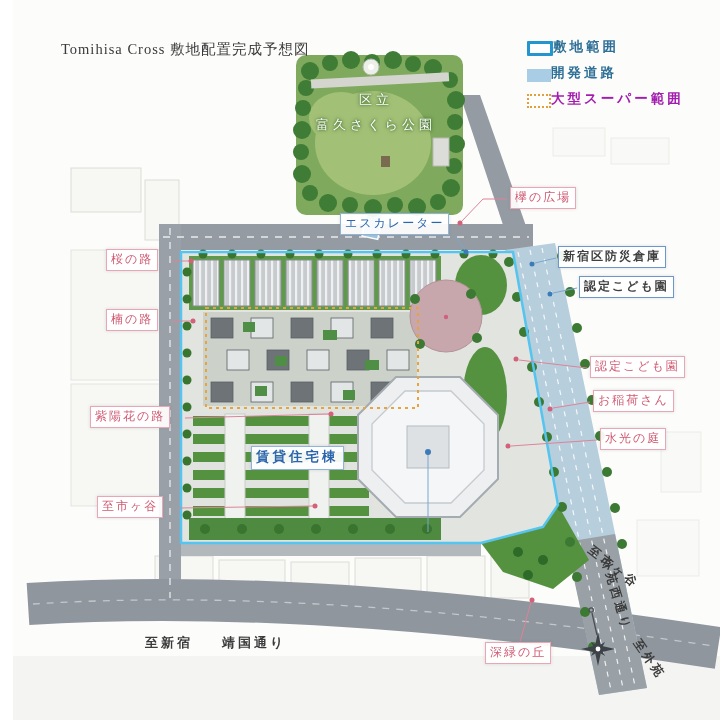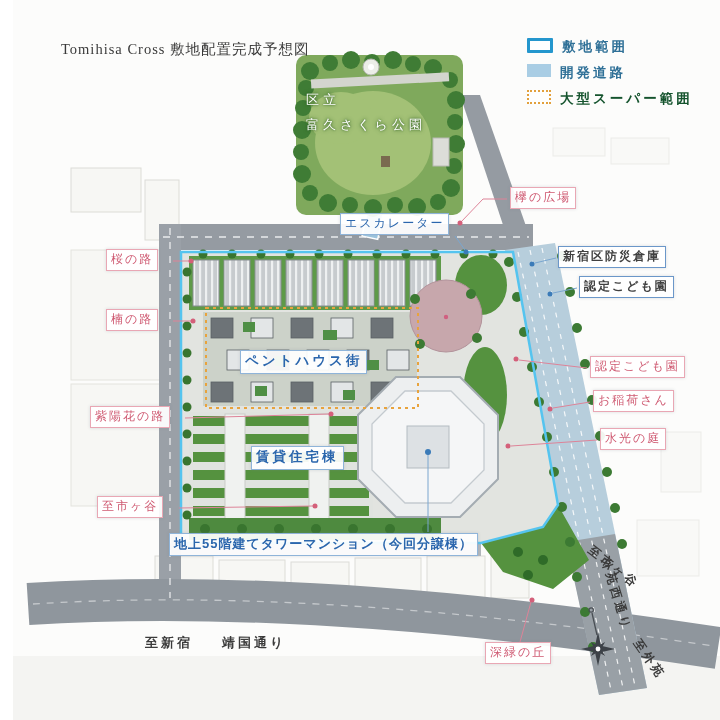--- a/index.html
+++ b/index.html
@@ -12,31 +12,31 @@
   #stage svg { position:absolute; left:0; top:0; }
 
   .title {
     position:absolute; left:48px; top:40px;
     font-family:"Liberation Serif","DejaVu Serif",serif;
     font-size:14.5px; color:#3a3a3a; letter-spacing:1px;
     white-space:nowrap;
   }
 
   .legend { position:absolute; left:514px; top:38px; }
-  .legend-row { display:flex; align-items:flex-start; gap:9px; margin-bottom:8px;
+  .legend-row { display:flex; align-items:flex-end; margin-bottom:8px;
     font-size:13.5px; letter-spacing:3px; font-weight:bold; white-space:nowrap; }
   .legend-row.l1, .legend-row.l2 { color:#2f7097; }
-  .legend-row.l3 { color:#14532d; }
+  .legend-row.l3 { color:#a21caf; }
   .sw { flex:0 0 auto; }
   .sw-outline { width:20px; height:9px; border:3px solid #2496cd; background:#fff; border-radius:1px; }
   .sw-fill { width:24px; height:13px; background:#a9cde4; }
   .sw-dotted { width:20px; height:10px; border:2px dotted #e2a03c; background:rgba(255,255,255,.6); }
 
   .park-label {
-    position:absolute; left:293px; top:88px; width:140px; 
+    position:absolute; left:293px; top:88px; width:140px; text-align:center;
     color:#ffffff; font-size:13px; letter-spacing:4px; line-height:1.9;
     text-shadow:0 0 4px rgba(40,90,30,.85), 0 0 2px rgba(40,90,30,.9);
   }
 
   .label {
     position:absolute; white-space:nowrap;
     background:rgba(255,255,255,.93);
     padding:2px 4px 3px; font-size:12px; letter-spacing:2px; line-height:1.25;
     border:1px solid; box-shadow:0 0 3px rgba(120,130,140,.25);
   }
@@ -355,23 +355,21 @@
   </div>
 
   <div class="park-label">
     <div>区立</div>
     <div>富久さくら公園</div>
   </div>
 
   <div class="label blue" style="left:327px; top:213px;">エスカレーター</div>
   <div class="label navy" style="left:545px; top:246px;">新宿区防災倉庫</div>
   <div class="label navy" style="left:566px; top:276px;">認定こども園</div>
-  <div class="label blue big" style="left:227px; top:350px;">ペントハウス街</div>
   <div class="label blue big" style="left:238px; top:446px;">賃貸住宅棟</div>
-  <div class="label blue tower" style="left:156px; top:533px;">地上55階建てタワーマンション（今回分譲棟）</div>
 
   <div class="label pink" style="left:93px; top:249px;">桜の路</div>
   <div class="label pink" style="left:93px; top:309px;">楠の路</div>
   <div class="label pink" style="left:77px; top:406px;">紫陽花の路</div>
   <div class="label pink" style="left:84px; top:496px;">至市ヶ谷</div>
   <div class="label pink" style="left:497px; top:187px;">欅の広場</div>
   <div class="label pink" style="left:577px; top:356px;">認定こども園</div>
   <div class="label pink" style="left:580px; top:390px;">お稲荷さん</div>
   <div class="label pink" style="left:587px; top:428px;">水光の庭</div>
   <div class="label pink" style="left:472px; top:642px;">深緑の丘</div>

